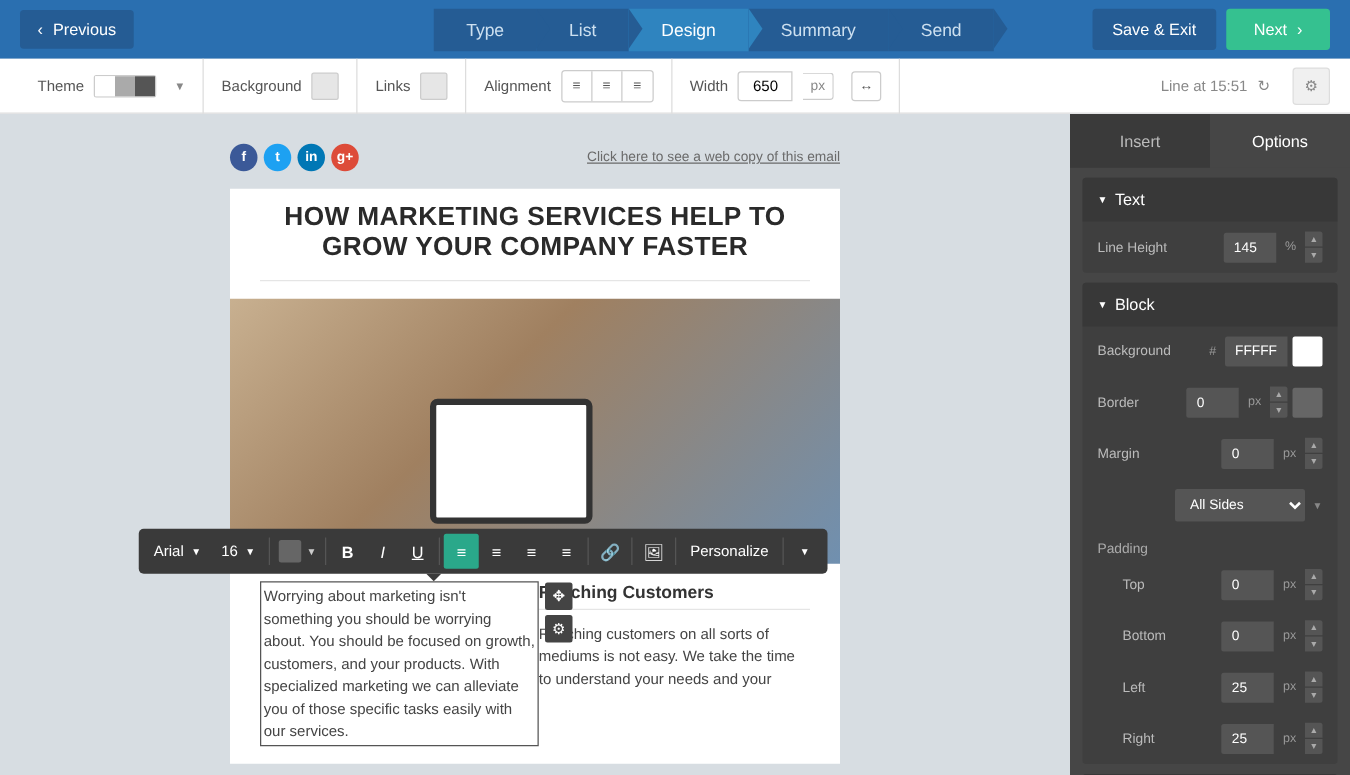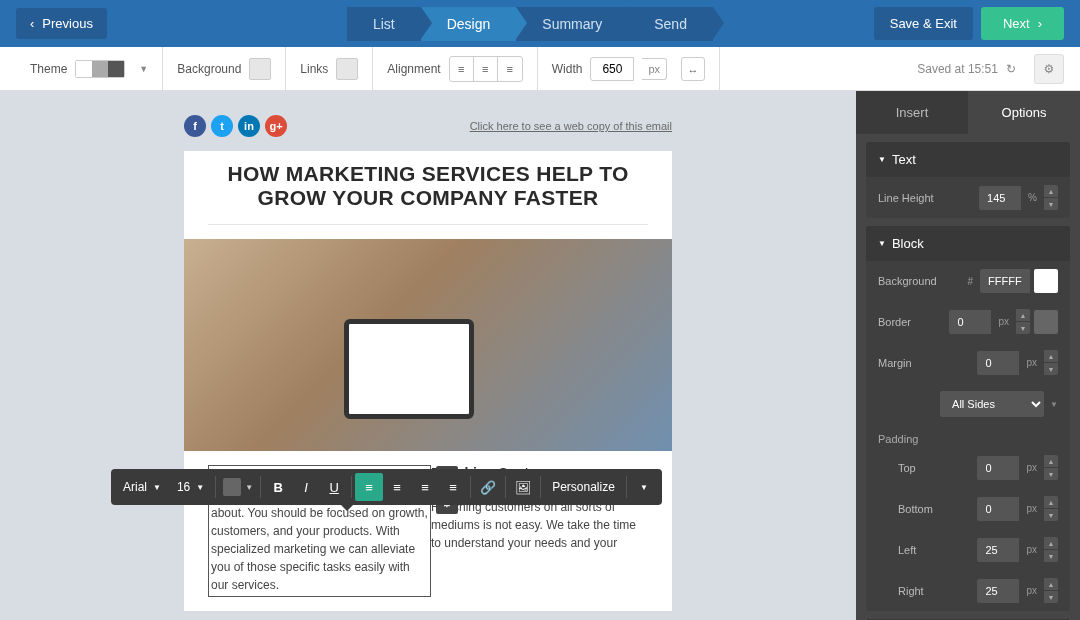--- a/index.html
+++ b/index.html
@@ -46,21 +46,21 @@
 .tablet { position: absolute; left: 160px; top: 80px; width: 130px; height: 100px; background: #fff; border: 5px solid #333; border-radius: 6px; }
 .cols { display: flex; padding: 14px 24px 0; }
 .col { flex: 1; }
 .col-selected { border: 1px solid #555; padding: 2px; position: relative; }
 .bodytext { font-size: 12px; line-height: 1.5; color: #444; }
 .colhead { font-size: 14px; font-weight: 700; color: #333; margin-bottom: 6px; }
 .handles { position: absolute; right: -28px; top: 0; }
 .handle { width: 22px; height: 22px; background: #444; color: #fff; display: flex; align-items: center; justify-content: center; border-radius: 2px; margin-bottom: 4px; font-size: 12px; cursor: move; }
 
 
-.texttool { position: absolute; left: 111px; top: 469px; background: #3a3a3a; border-radius: 4px; display: flex; align-items: center; padding: 4px; z-index: 10; }
+.texttool { position: absolute; left: 111px; top: 423px; background: #3a3a3a; border-radius: 4px; display: flex; align-items: center; padding: 4px; z-index: 10; }
 .tt-sel { background: transparent; color: #fff; border: none; padding: 6px 8px; font-size: 12px; cursor: pointer; display: flex; align-items: center; gap: 6px; }
 .tt-btn { width: 28px; height: 28px; color: #fff; display: flex; align-items: center; justify-content: center; cursor: pointer; font-size: 13px; }
 .tt-btn.act { background: #2aa88a; border-radius: 2px; }
 .tt-sw { width: 18px; height: 18px; background: #666; border-radius: 2px; margin: 0 4px; }
 .tt-sep { width: 1px; height: 22px; background: #555; margin: 0 3px; }
 .tt-pers { color: #fff; font-size: 12px; padding: 0 8px; cursor: pointer; }
 .tt-arrow { position: absolute; bottom: -6px; left: 230px; width: 0; height: 0; border-left: 6px solid transparent; border-right: 6px solid transparent; border-top: 6px solid #3a3a3a; }
 
 
 .rpanel { position: absolute; right: 0; top: 91px; width: 224px; bottom: 0; background: #464646; color: #ccc; font-size: 12px; overflow-y: auto; }
@@ -88,20 +88,21 @@
 </style>
 </head>
 <body>
 
 <div class="topbar">
   <button class="btn-prev">
       <span>‹</span>
       <span>Previous</span>
     </button>
   <div class="wizard">
+    <div class="wstep">Type</div>
     <div class="wstep">List</div>
     <div class="wstep active">Design</div>
     <div class="wstep">Summary</div>
     <div class="wstep">Send</div>
   </div>
   <div class="right-btns">
     <button class="btn-save">Save &amp; Exit</button>
     <button class="btn-next">
         <span>Next</span>
         <span>›</span>
@@ -135,21 +136,21 @@
       <div class="abtn">≡</div>
     </div>
   </div>
   <div class="tgroup">
     <span>Width</span>
     <input class="widthin" value="650" style="">
     <span class="unitbox">px</span>
     <div class="abtn" style="border:1px solid #ccc;border-radius:3px;margin-left:6px">↔</div>
   </div>
   <div class="saved">
-    <span><span>Saved at </span><span>15:51</span></span>
+    <span><span>Line at </span><span>15:51</span></span>
     <span>↻</span>
     <div class="gear">
         <span>⚙</span>
       </div>
   </div>
 </div>
 
 <div class="canvas">
   <div class="email">
     <div class="social-row">

